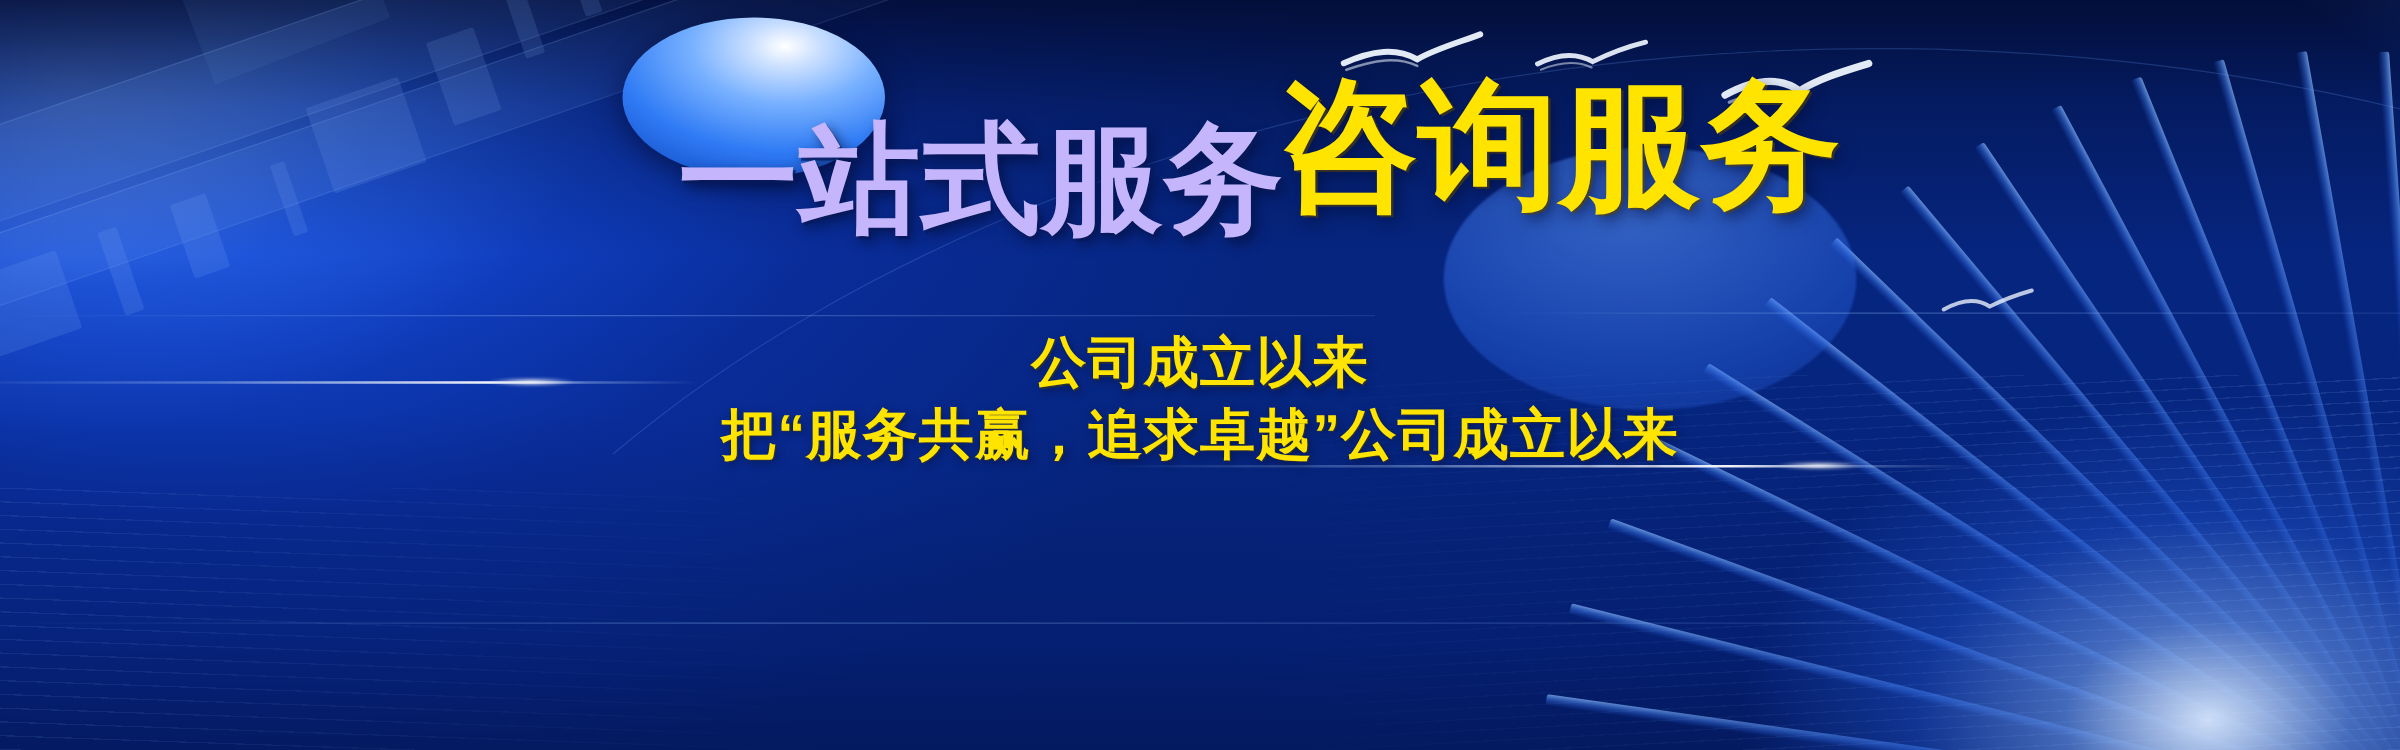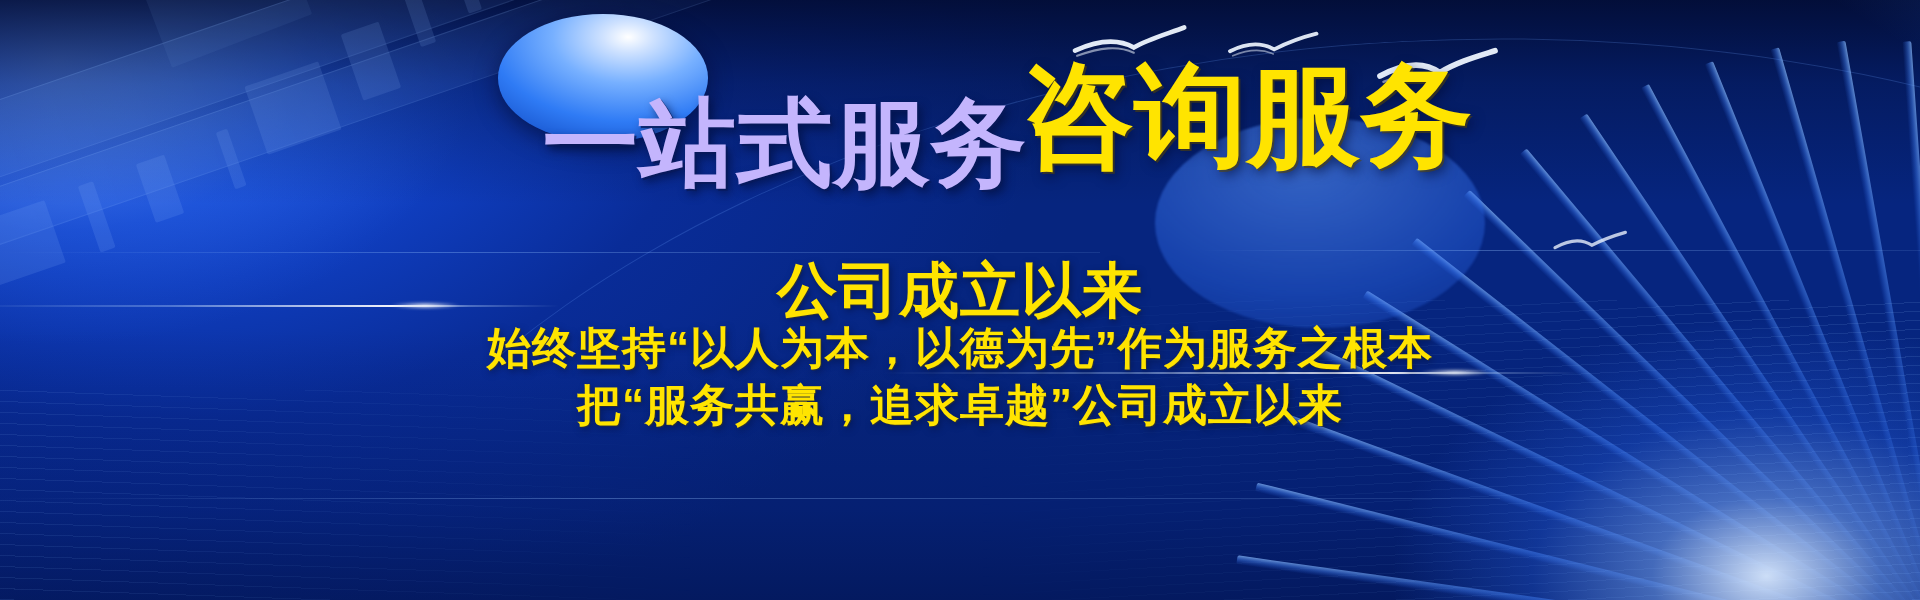--- a/index.html
+++ b/index.html
@@ -214,21 +214,21 @@
     color: #ffe400;
     font-weight: 700;
     font-size: 44px;
     line-height: 57px;
     letter-spacing: 1px;
     white-space: nowrap;
     text-shadow:
       1px 1px 0 rgba(80,64,0,0.45),
       2px 3px 7px rgba(2,12,55,0.55);
   }
-  .sub-line.first { font-size: 60px; }
+  .sub-line.first { font-size: 44px; }
 </style>
 </head>
 <body>
 
 <div id="banner">
 
   <div class="layer bg-base"></div>
   <div class="layer bg-leftglow"></div>
   <div class="layer bg-topdark"></div>
   <div class="layer bg-bottomshade"></div>
@@ -370,17 +370,16 @@
   </div>
 
   <div class="headline">
     <span class="hl-inner">
       <span class="hl-white">一站式服务</span><span class="hl-yellow">咨询服务</span>
     </span>
   </div>
 
   <div class="subtitle">
     <div class="sub-line first">公司成立以来</div>
-    <div class="sub-line">始终坚持“以人为本，以德为先”作为服务之根本</div>
     <div class="sub-line">把“服务共赢，追求卓越”公司成立以来</div>
   </div>
 
 </div>
 
 </body></html>

